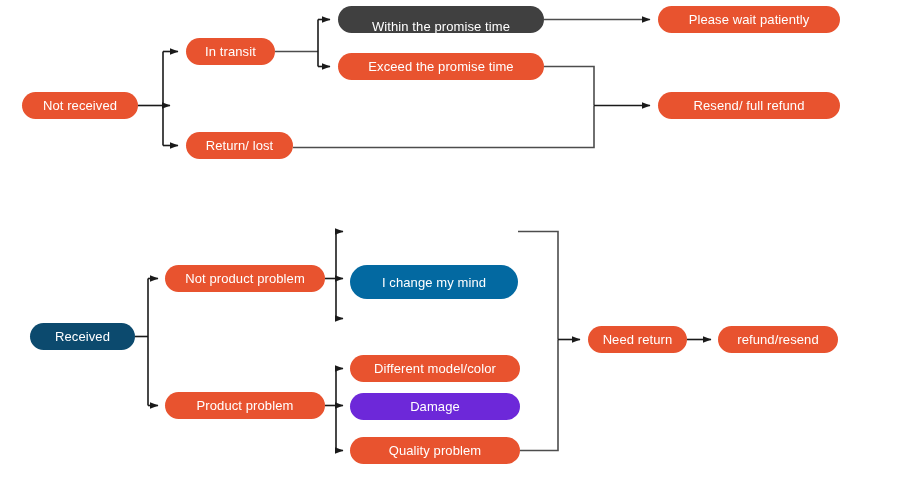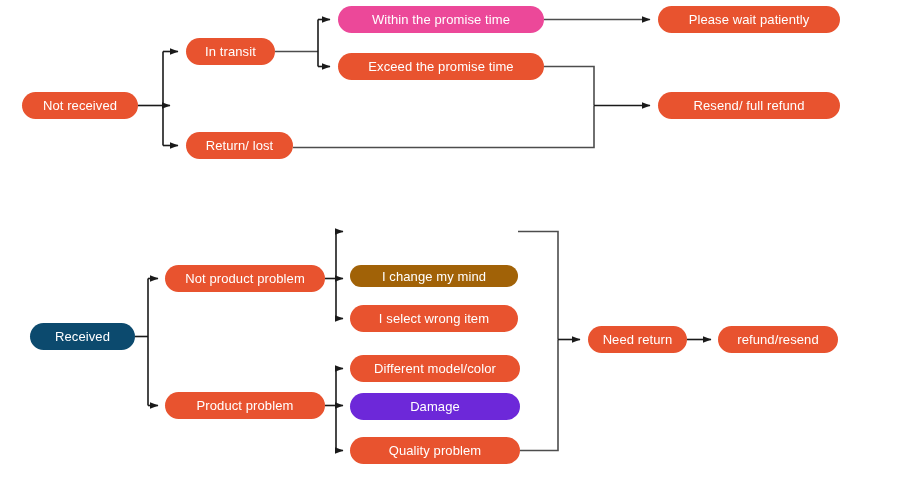--- a/index.html
+++ b/index.html
@@ -108,21 +108,21 @@
   </div>
 
   <div class="node" style="left: 186px; top: 38px; width: 89px; height: 27px; background: rgb(232, 83, 47); color: rgb(255, 255, 255);">
     <span class="node-label">In transit</span>
   </div>
 
   <div class="node" style="left: 186px; top: 132px; width: 107px; height: 27px; background: rgb(232, 83, 47); color: rgb(255, 255, 255);">
     <span class="node-label">Return/ lost</span>
   </div>
 
-  <div class="node" style="left: 338px; top: 6px; width: 206px; height: 27px; background: #ec4899; color: rgb(255, 255, 255);">
+  <div class="node" style="left: 338px; top: 6px; width: 206px; height: 27px; background: #404040; color: rgb(255, 255, 255); align-items: flex-end;">
     <span class="node-label">Within the promise time</span>
   </div>
 
   <div class="node" style="left: 338px; top: 53px; width: 206px; height: 27px; background: rgb(232, 83, 47); color: rgb(255, 255, 255);">
     <span class="node-label">Exceed the promise time</span>
   </div>
 
   <div class="node" style="left: 658px; top: 6px; width: 182px; height: 27px; background: rgb(232, 83, 47); color: rgb(255, 255, 255);">
     <span class="node-label">Please wait patiently</span>
   </div>
@@ -137,27 +137,24 @@
 
   <div class="node" style="left: 165px; top: 265px; width: 160px; height: 27px; background: rgb(232, 83, 47); color: rgb(255, 255, 255);">
     <span class="node-label">Not product problem</span>
   </div>
 
   <div class="node" style="left: 165px; top: 392px; width: 160px; height: 27px; background: rgb(232, 83, 47); color: rgb(255, 255, 255);">
     <span class="node-label">Product problem</span>
   </div>
 
 
-  <div class="node" style="left: 350px; top: 265px; width: 168px; height: 22px; background: #a16207; color: rgb(255, 255, 255);">
+  <div class="node" style="left: 350px; top: 265px; width: 168px; height: 34px; background: #0369a1; color: rgb(255, 255, 255);">
     <span class="node-label">I change my mind</span>
   </div>
 
-  <div class="node" style="left: 350px; top: 305px; width: 168px; height: 27px; background: rgb(232, 83, 47); color: rgb(255, 255, 255);">
-    <span class="node-label">I select wrong item</span>
-  </div>
 
   <div class="node" style="left: 350px; top: 355px; width: 170px; height: 27px; background: rgb(232, 83, 47); color: rgb(255, 255, 255);">
     <span class="node-label">Different model/color</span>
   </div>
 
   <div class="node" style="left: 350px; top: 393px; width: 170px; height: 27px; background: #6d28d9; color: rgb(255, 255, 255);">
     <span class="node-label">Damage</span>
   </div>
 
   <div class="node" style="left: 350px; top: 437px; width: 170px; height: 27px; background: rgb(232, 83, 47); color: rgb(255, 255, 255);">

